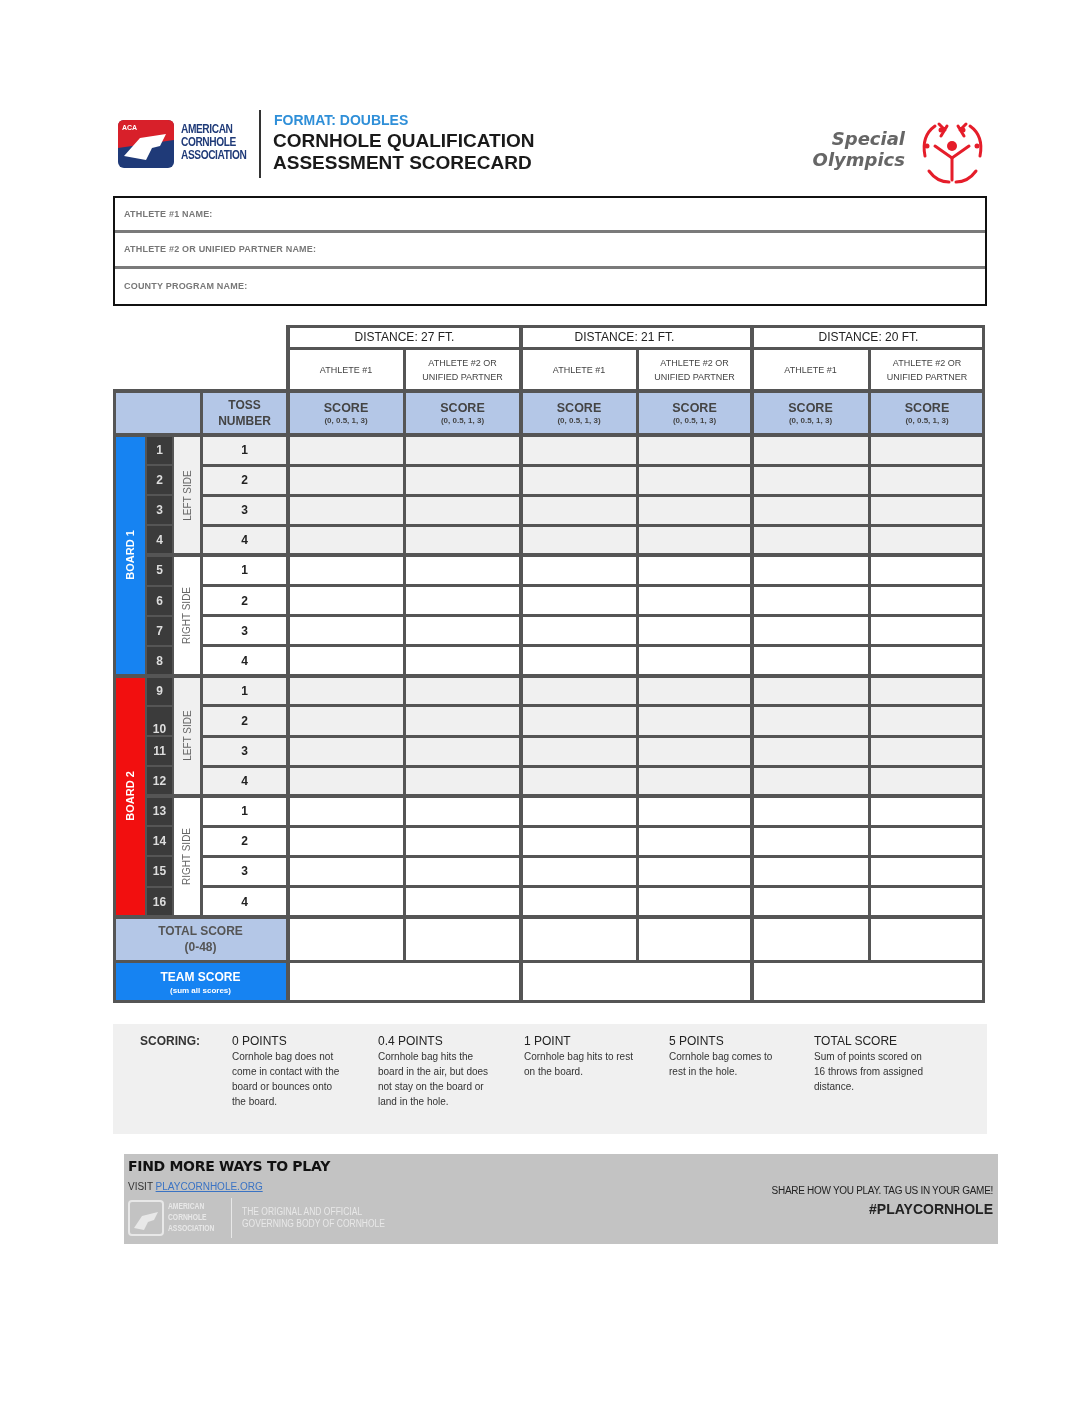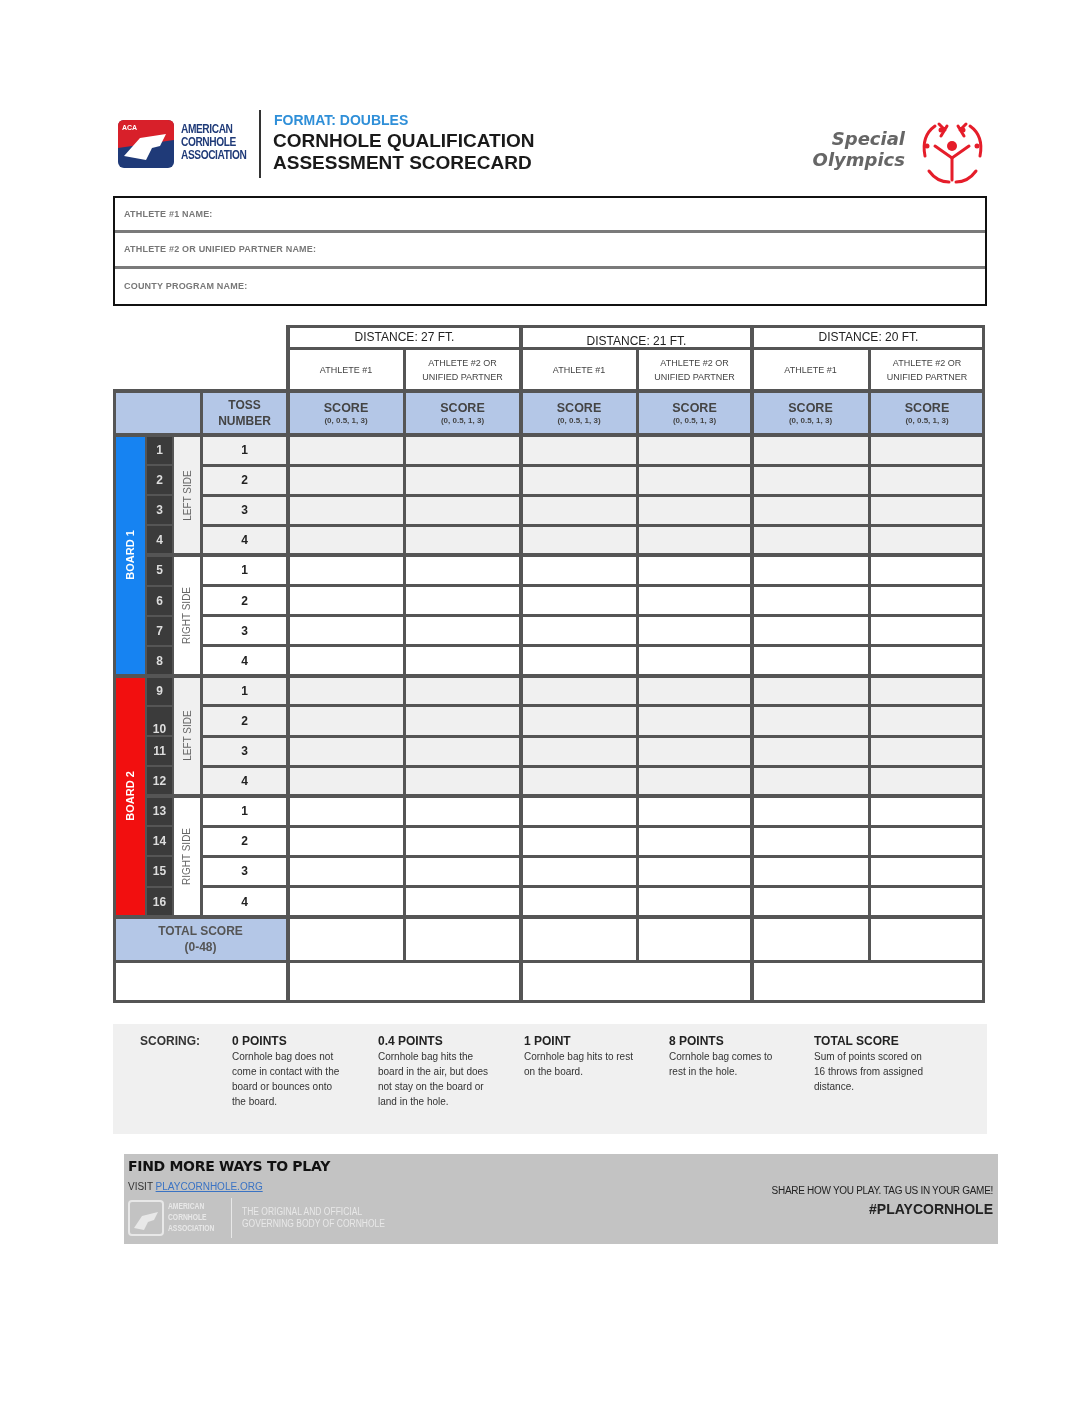--- a/index.html
+++ b/index.html
@@ -41,21 +41,21 @@
   .toss { font-size: 12px; font-weight: bold; color: #222; }
   .total-lbl { background: #b4c7e7; color: #555; font-size: 12px; font-weight: bold; flex-direction: column; line-height: 16px; }
   .team-lbl { background: #1683f2; color: #fff; flex-direction: column; }
   .team-lbl .t1 { font-size: 12px; font-weight: bold; }
   .team-lbl .t2 { font-size: 8px; font-weight: bold; margin-top: 2px; }
 
   
   .scoring { position: absolute; left: 113px; top: 1024px; width: 874px; height: 110px; background: #f0f0f0; }
   .sc-label { position: absolute; left: 27px; top: 10px; font-size: 12px; font-weight: bold; color: #333; }
   .sc-col { position: absolute; top: 10px; width: 120px; }
-  .sc-col .h { font-size: 12px; font-weight: bold; color: #222; }
+  .sc-col .h { font-size: 12px; font-weight: normal; color: #222; }
   .sc-col .d { font-size: 10px; color: #333; line-height: 15px; margin-top: 1px; }
 
   
   .footer { position: absolute; left: 113px; top: 1154px; width: 874px; height: 90px; background: #c3c3c3; margin-left: 11px; }
   .f-title { position: absolute; left: 4px; top: 4px; font-family: "DejaVu Sans", sans-serif; font-size: 14px; font-weight: bold; color: #111; letter-spacing: -0.3px; }
   .f-visit { position: absolute; left: 4px; top: 27px; font-size: 10px; color: #333; }
   .f-visit a { color: #3a73c4; text-decoration: underline; }
   .f-logo { position: absolute; left: 4px; top: 46px; width: 36px; height: 36px; border: 2px solid #e8e8e8; border-radius: 4px; }
   .f-aca { position: absolute; left: 44px; top: 47px; font-size: 9px; line-height: 11px; color: #e8e8e8; font-weight: bold; transform: scaleX(0.75); transform-origin: left top; }
   .f-div { position: absolute; left: 107px; top: 44px; width: 1px; height: 40px; background: #e8e8e8; }
@@ -121,21 +121,21 @@
 <div class="grid" id="grid">
     <div class="cell dist-hdr" style="left: 175px; top: 0px; width: 233px; height: 23px;">
       <span>DISTANCE: 27 FT.</span>
     </div>
     <div class="cell ath-hdr" style="left: 175px; top: 23px; width: 116px; height: 43px;">
       <span>ATHLETE #1</span>
     </div>
     <div class="cell ath-hdr" style="left: 291px; top: 23px; width: 117px; height: 43px; padding: 0px 12px;">
       <span>ATHLETE #2 OR UNIFIED PARTNER</span>
     </div>
-    <div class="cell dist-hdr" style="left: 408px; top: 0px; width: 231px; height: 23px; align-items: flex-end;">
+    <div class="cell dist-hdr" style="left: 396px; top: 0px; width: 231px; height: 23px;">
       <span>DISTANCE: 21 FT.</span>
     </div>
     <div class="cell ath-hdr" style="left: 408px; top: 23px; width: 116px; height: 43px;">
       <span>ATHLETE #1</span>
     </div>
     <div class="cell ath-hdr" style="left: 524px; top: 23px; width: 115px; height: 43px; padding: 0px 12px;">
       <span>ATHLETE #2 OR UNIFIED PARTNER</span>
     </div>
     <div class="cell dist-hdr" style="left: 639px; top: 0px; width: 233px; height: 23px;">
       <span>DISTANCE: 20 FT.</span>
@@ -387,20 +387,24 @@
     <div class="cell total-lbl" style="left: 0px; top: 591.6px; width: 175px; height: 45px;">
       <span>TOTAL SCORE</span>
       <span>(0-48)</span>
     </div>
     <div class="cell" style="left: 175px; top: 591.6px; width: 116px; height: 45px; background: rgb(255, 255, 255);"></div>
     <div class="cell" style="left: 291px; top: 591.6px; width: 117px; height: 45px; background: rgb(255, 255, 255);"></div>
     <div class="cell" style="left: 408px; top: 591.6px; width: 116px; height: 45px; background: rgb(255, 255, 255);"></div>
     <div class="cell" style="left: 524px; top: 591.6px; width: 115px; height: 45px; background: rgb(255, 255, 255);"></div>
     <div class="cell" style="left: 639px; top: 591.6px; width: 117px; height: 45px; background: rgb(255, 255, 255);"></div>
     <div class="cell" style="left: 756px; top: 591.6px; width: 116px; height: 45px; background: rgb(255, 255, 255);"></div>
+    <div class="cell team-lbl" style="left: 0px; top: 636.6px; width: 175px; height: 41px;">
+      <span class="t1">TEAM SCORE</span>
+      <span class="t2">(sum all scores)</span>
+    </div>
     <div class="cell" style="left: 175px; top: 636.6px; width: 233px; height: 41px; background: rgb(255, 255, 255);"></div>
     <div class="cell" style="left: 408px; top: 636.6px; width: 231px; height: 41px; background: rgb(255, 255, 255);"></div>
     <div class="cell" style="left: 639px; top: 636.6px; width: 233px; height: 41px; background: rgb(255, 255, 255);"></div>
     <div class="line" style="left: 175px; top: 0px; width: 697px; height: 3px;"></div>
     <div class="line" style="left: 175px; top: 21.5px; width: 697px; height: 3px;"></div>
     <div class="line" style="left: 0px; top: 64px; width: 872px; height: 4px;"></div>
     <div class="line" style="left: 0px; top: 108px; width: 872px; height: 4px;"></div>
     <div class="line" style="left: 88px; top: 138.6px; width: 784px; height: 3px;"></div>
     <div class="line" style="left: 33px; top: 139.1px; width: 27px; height: 2px;"></div>
     <div class="line" style="left: 88px; top: 168.7px; width: 784px; height: 3px;"></div>
@@ -456,21 +460,21 @@
   </div>
   <div class="sc-col" style="left:265px">
     <div class="h">0.4 POINTS</div>
     <div class="d" style="width:112px">Cornhole bag hits the board in the air, but does not stay on the board or land in the hole.</div>
   </div>
   <div class="sc-col" style="left:411px">
     <div class="h">1 POINT</div>
     <div class="d" style="width:116px">Cornhole bag hits to rest on the board.</div>
   </div>
   <div class="sc-col" style="left:556px">
-    <div class="h">8 POINTS</div>
+    <div class="h">5 POINTS</div>
     <div class="d" style="width:116px">Cornhole bag comes to rest in the hole.</div>
   </div>
   <div class="sc-col" style="left:701px">
     <div class="h">TOTAL SCORE</div>
     <div class="d" style="width:116px">Sum of points scored on 16 throws from assigned distance.</div>
   </div>
 </div>
 
 <div class="footer">
   <div class="f-title">FIND MORE WAYS TO PLAY</div>

